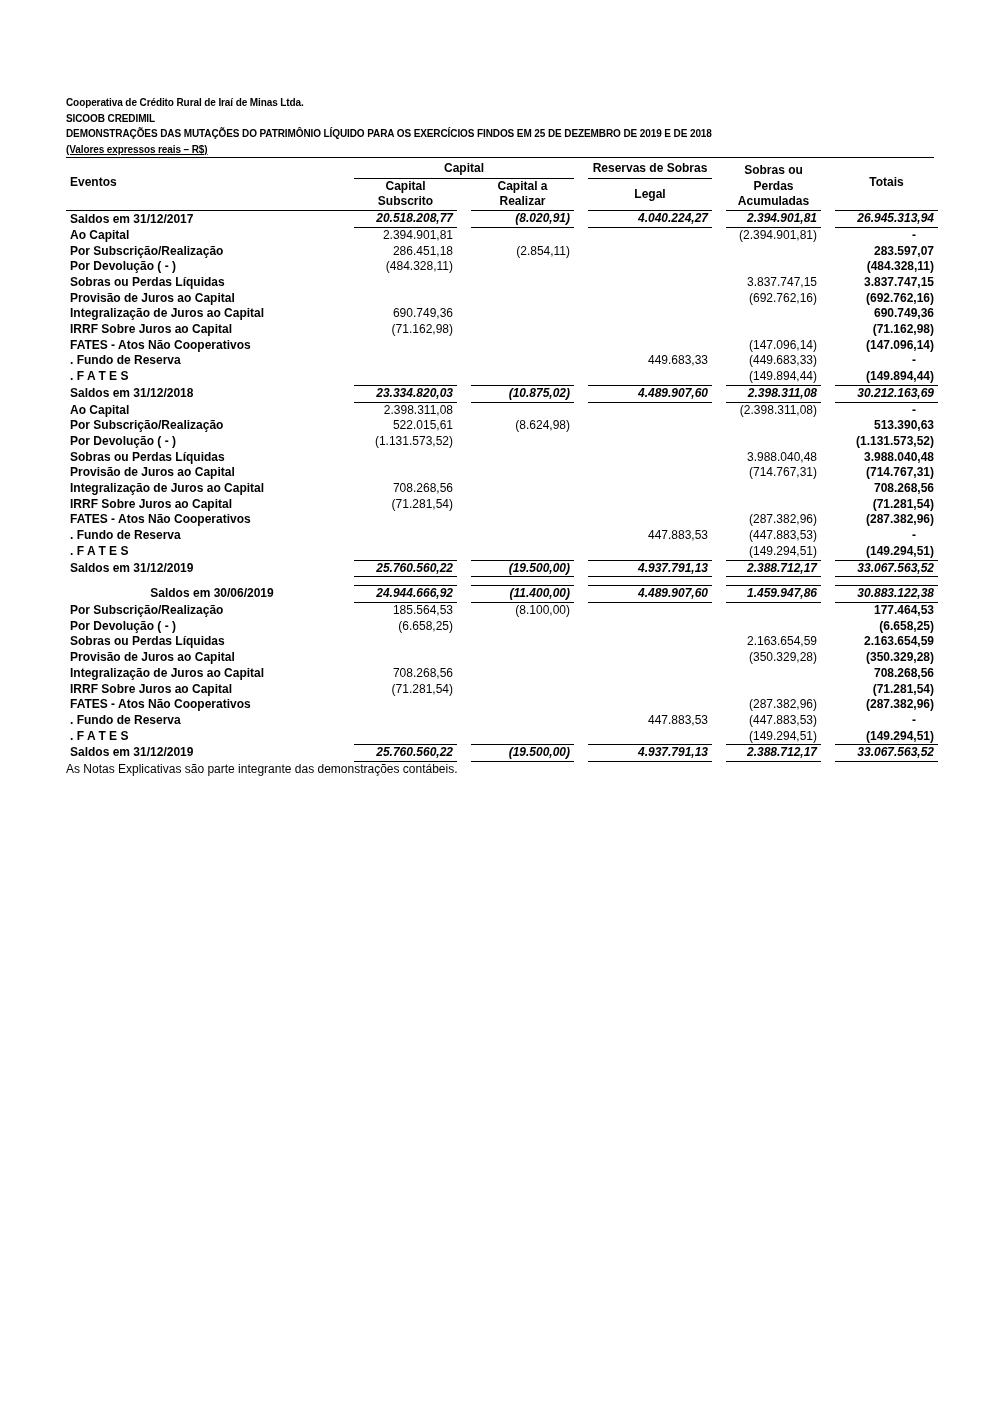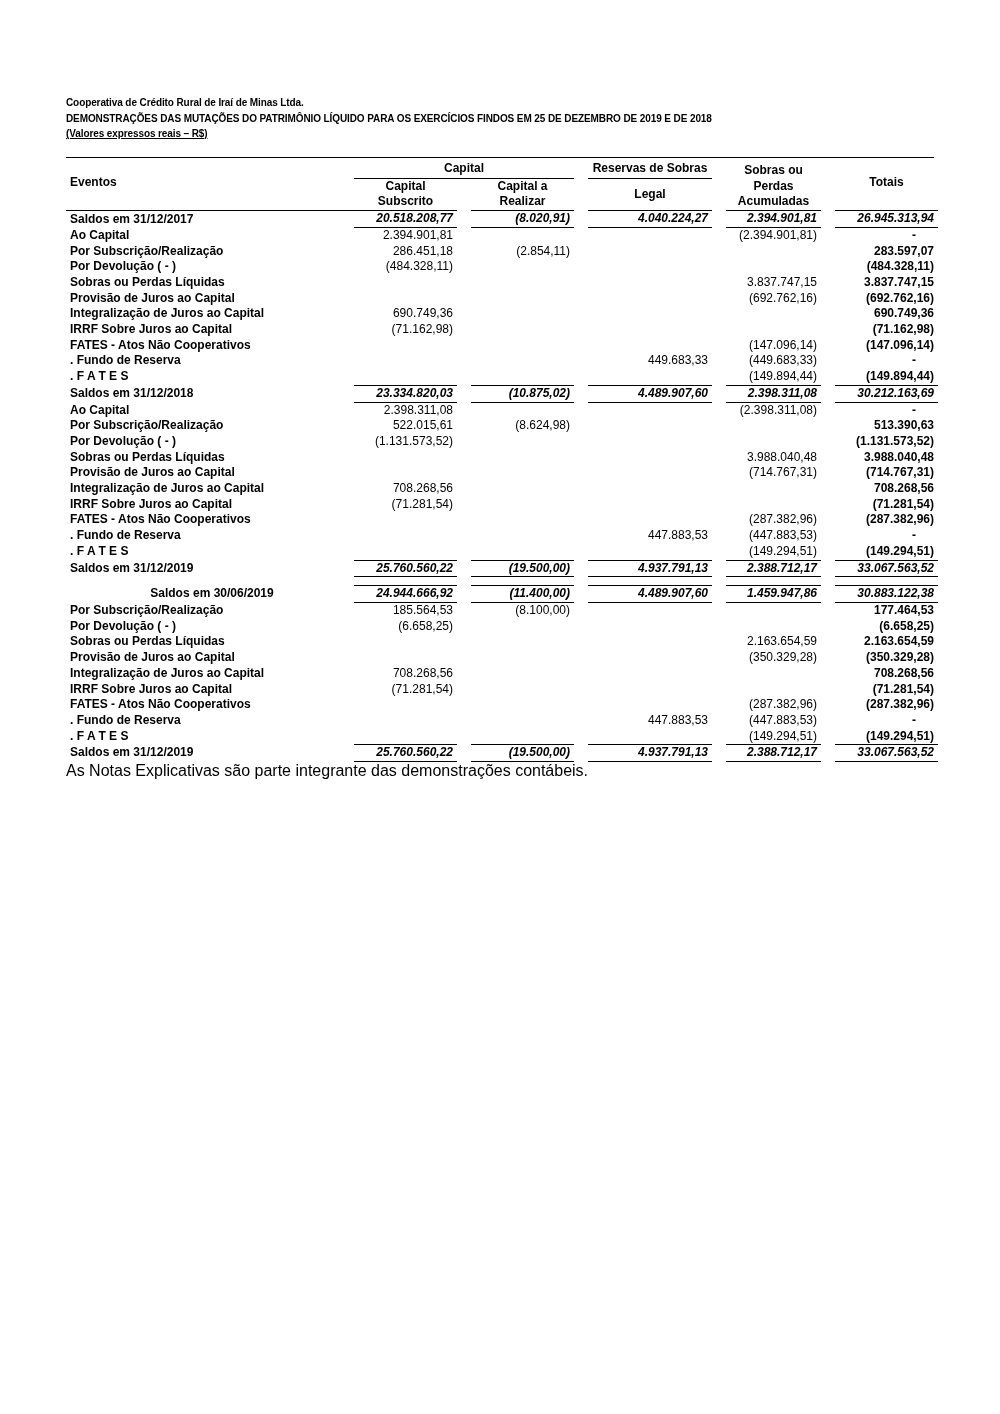--- a/index.html
+++ b/index.html
@@ -13,27 +13,28 @@
   col.c0 { width: 288px; }
   col.g { width: 2px; }
   .num { text-align: right; padding-right: 4px; }
   .lbl { padding-left: 4px; font-weight: bold; }
   .bold { font-weight: bold; }
   .hcap { text-align: center; font-weight: bold; }
   .ul { border-bottom: 1px solid #000; }
   .ol { border-top: 1.3px solid #000; font-style: italic; }
   .bl { border-bottom: 1.3px solid #000; }
   .vc { vertical-align: middle; }
-  .note { position: absolute; left: 0; top: 666px; font-size: 16px; white-space: nowrap; }
+  .note { position: absolute; left: 0; top: 666px; font-size: 12px; white-space: nowrap; }
 </style>
 </head>
 <body>
 
 <div class="page">
   <div class="hdr">Cooperativa de Crédito Rural de Iraí de Minas Ltda.</div>
+  <div class="hdr">SICOOB CREDIMIL</div>
   <div class="hdr">DEMONSTRAÇÕES DAS MUTAÇÕES DO PATRIMÔNIO LÍQUIDO PARA OS EXERCÍCIOS FINDOS EM 25 DE DEZEMBRO DE 2019 E DE 2018</div>
   <div class="hdr sub">(Valores expressos reais – R$)</div>
   <div class="toprule"></div>
 
   <table>
     <colgroup>
       <col class="c0">
       <col style="width:103px">
         <col class="g" style="width:14px">
       <col style="width:103px">

